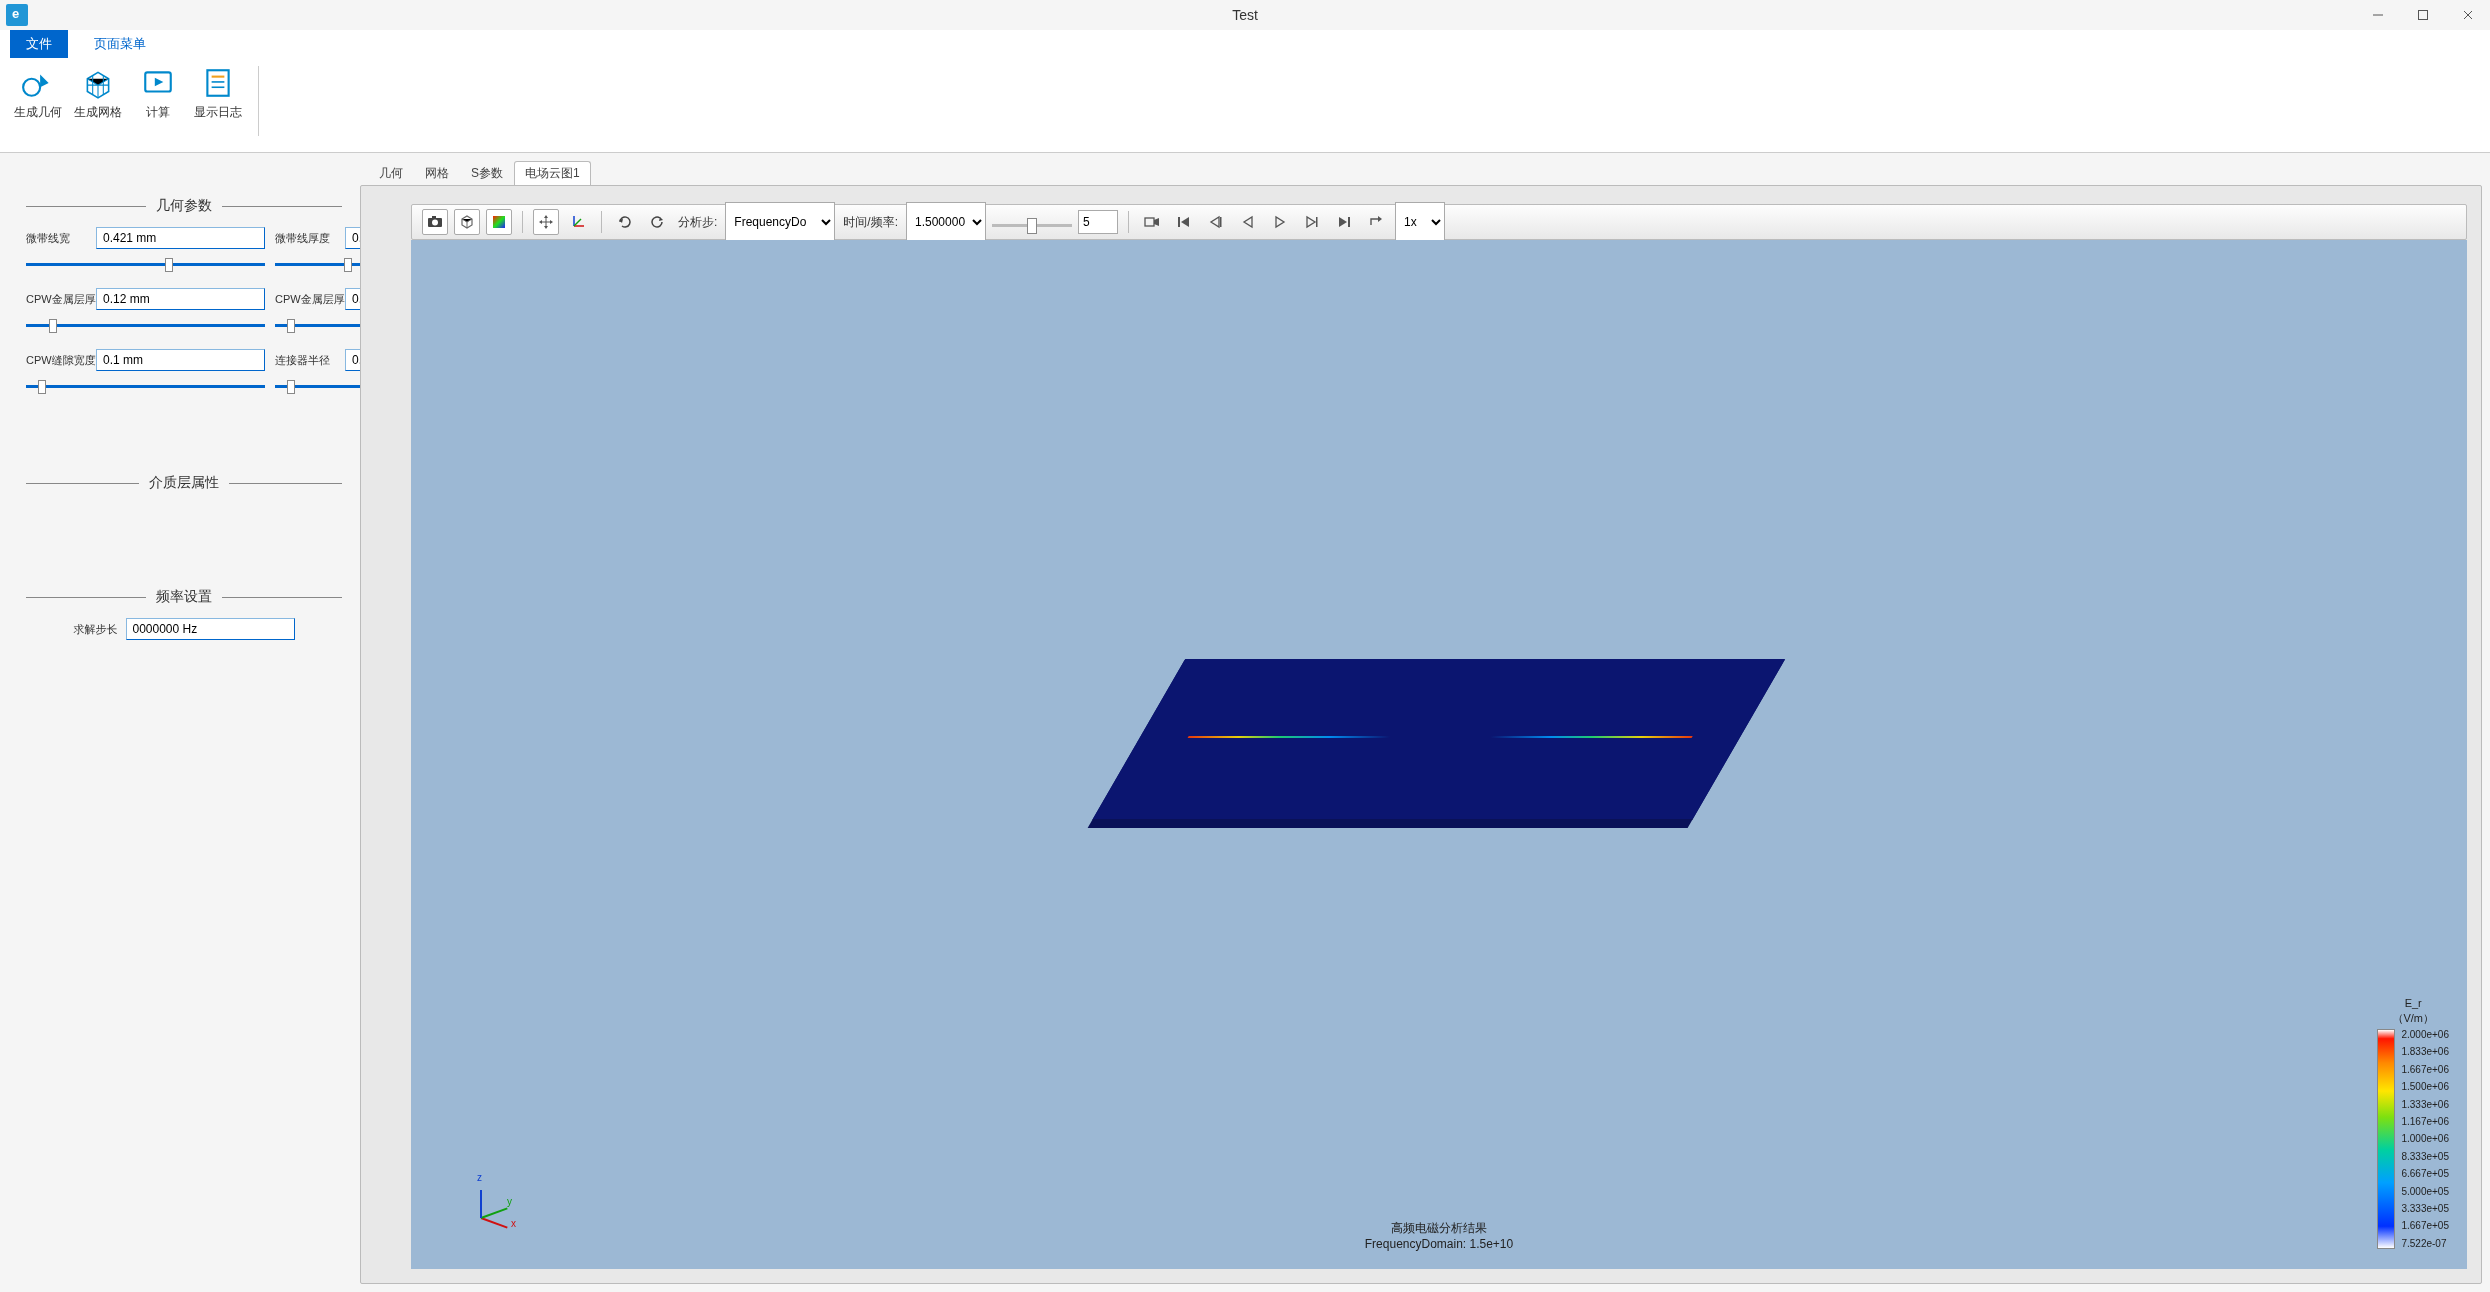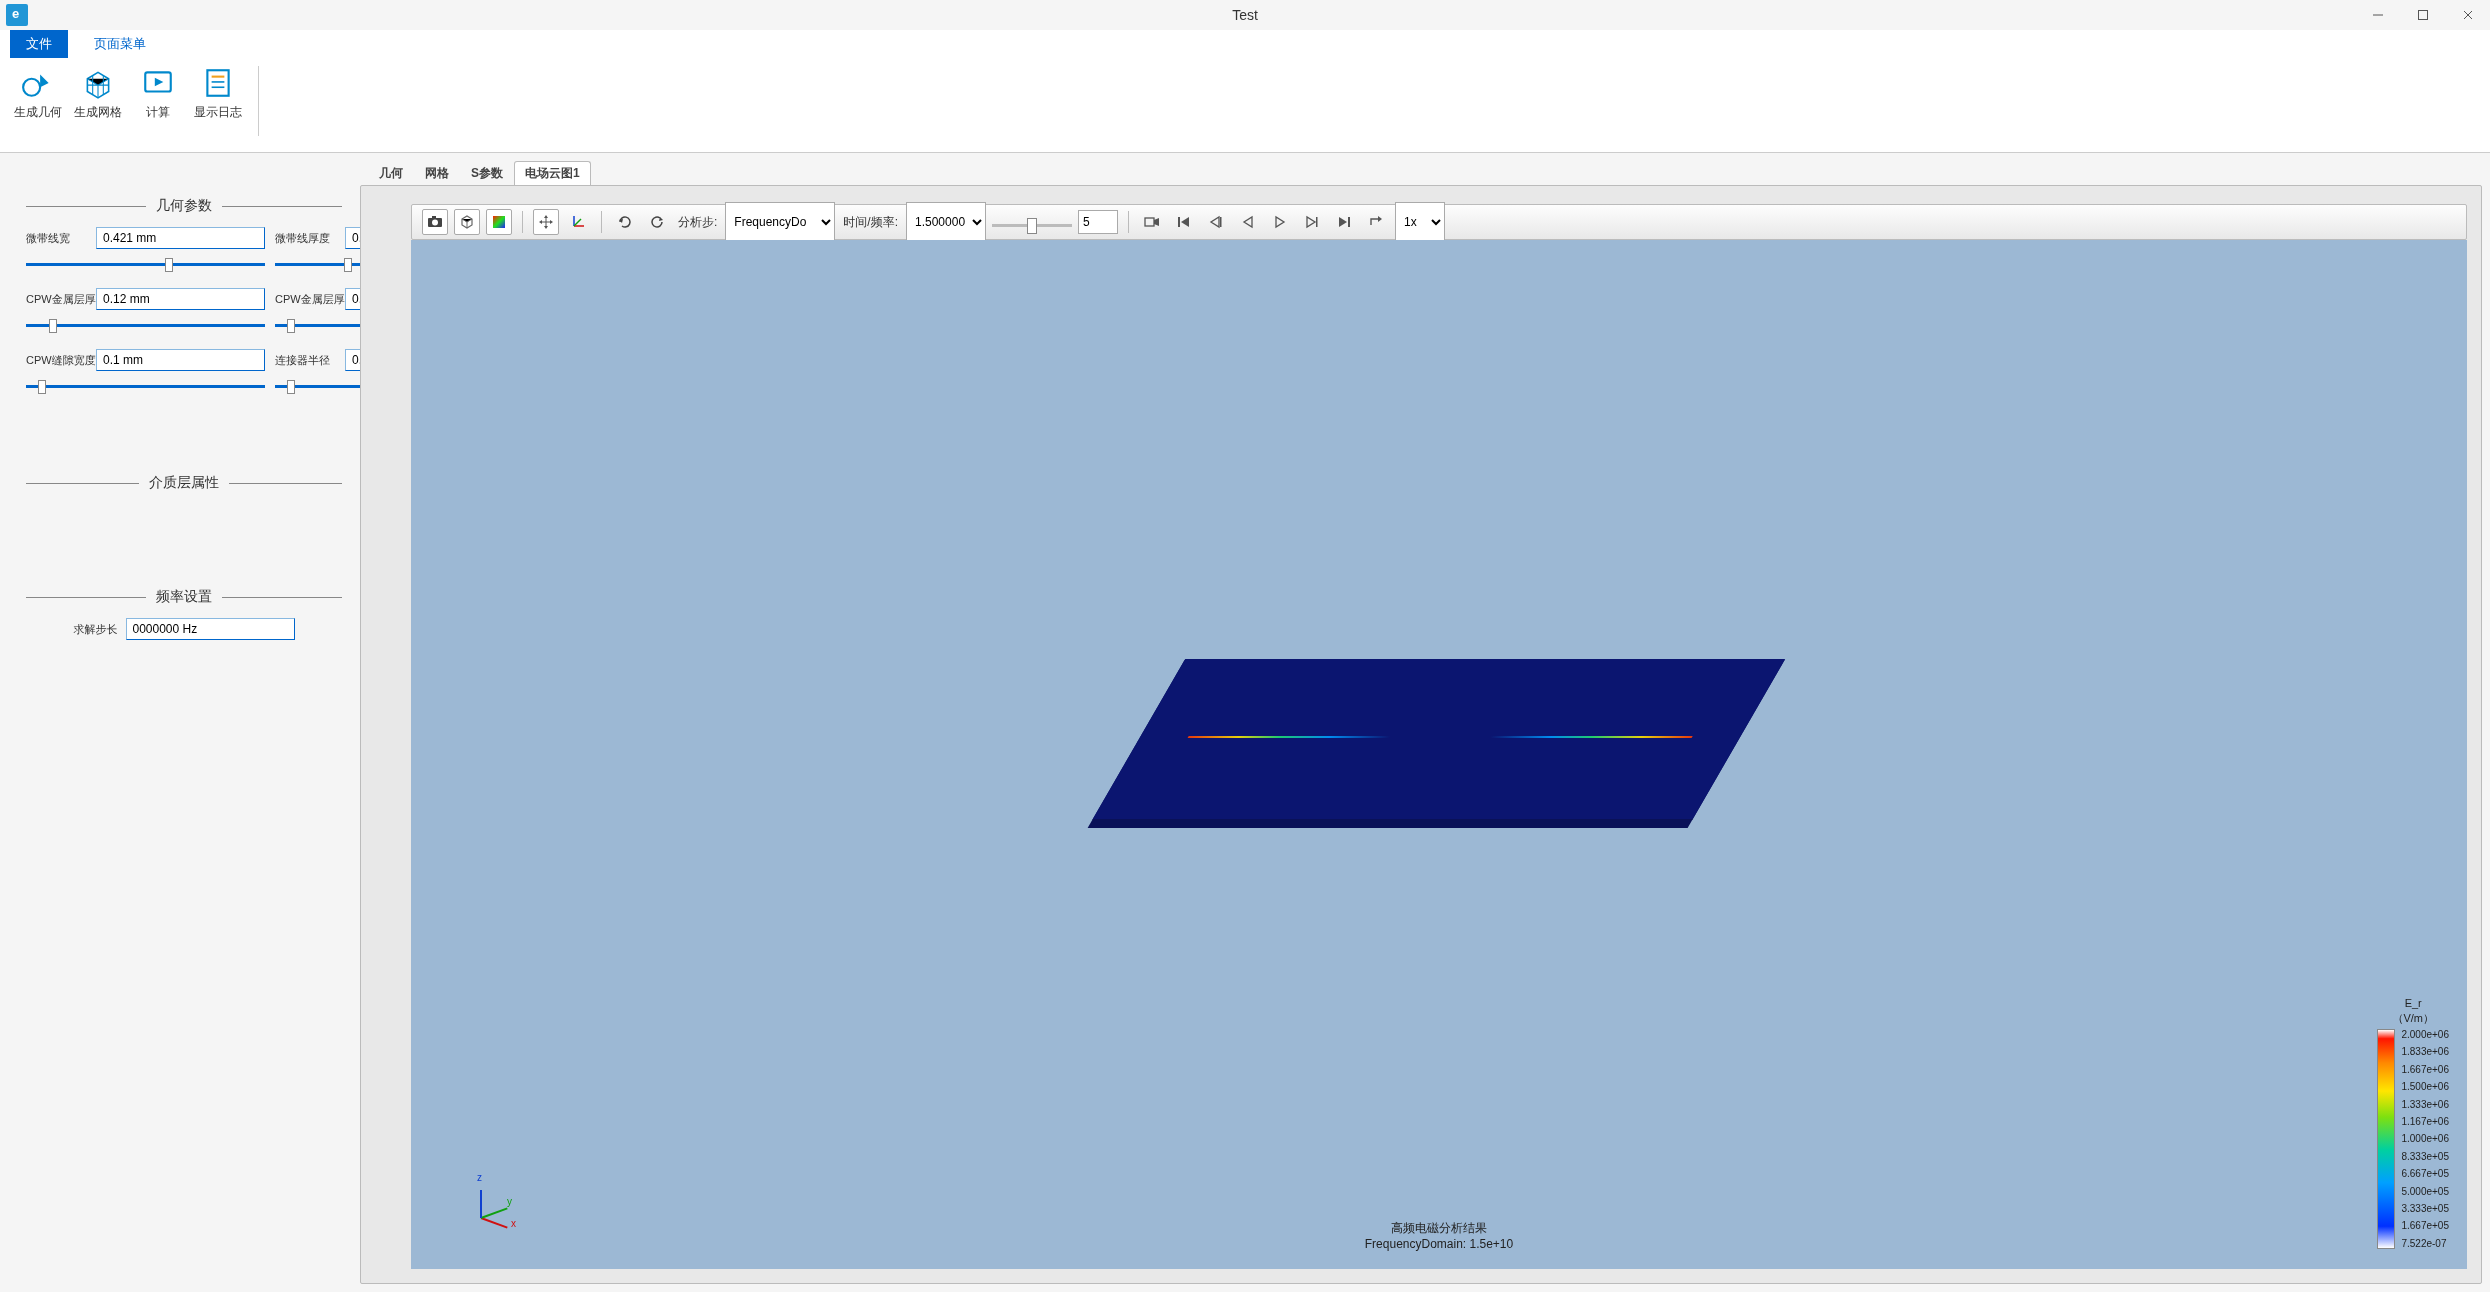--- a/index.html
+++ b/index.html
@@ -43,21 +43,21 @@
 .param-input { flex: 1; border: 1px solid #0066cc; border-top-color: #88b8e0; border-left-color: #88b8e0; padding: 2px 6px; font-size: 12px; height: 22px; background: #fff; }
 .param-slider { width: 100%; margin-top: 3px; }
 .param-slider input[type=range] { -webkit-appearance: none; width: 100%; height: 3px; background: #0066cc; outline: none; }
 .param-slider input[type=range]::-webkit-slider-thumb { -webkit-appearance: none; width: 8px; height: 14px; background: #fff; border: 1px solid #888; cursor: pointer; }
 .param-slider input[type=range]::-moz-range-thumb { width: 8px; height: 14px; background: #fff; border: 1px solid #888; cursor: pointer; }
 
 .param.single { display: flex; align-items: center; justify-content: center; gap: 8px; }
 .param.single .param-label { width: auto; }
 
 
-.ctabs { height: 24px; display: flex; align-items: flex-end; padding-left: 8px; font-size: 12px; font-weight: bold; }
+.ctabs { height: 24px; display: flex; align-items: flex-end; padding-left: 8px; font-size: 12px; }
 .ctabs .ctab { padding: 3px 10px; color: #444; cursor: pointer; border: 1px solid transparent; border-bottom: none; }
 .ctabs .ctab.active { background: #fff; border-color: #bbb; border-radius: 3px 3px 0 0; }
 
 
 .viewer-wrap { flex: 1; background: #e8e8e8; border: 1px solid #bbb; border-radius: 2px; display: flex; flex-direction: column; }
 .toolbar { height: 36px; background: linear-gradient(#fdfdfd, #e8e8e8); border-bottom: 1px solid #bbb; display: flex; align-items: center; padding: 0 10px; gap: 6px; margin: 18px 14px 0 50px; border: 1px solid #bbb; border-radius: 2px; }
 .tbtn { width: 26px; height: 26px; border: 1px solid #aaa; background: #fff; border-radius: 2px; display: flex; align-items: center; justify-content: center; cursor: pointer; }
 .tbtn.nb { border: none; background: transparent; }
 .tbtn svg { width: 16px; height: 16px; }
 .tlabel { font-size: 12px; color: #333; margin: 0 2px; }

